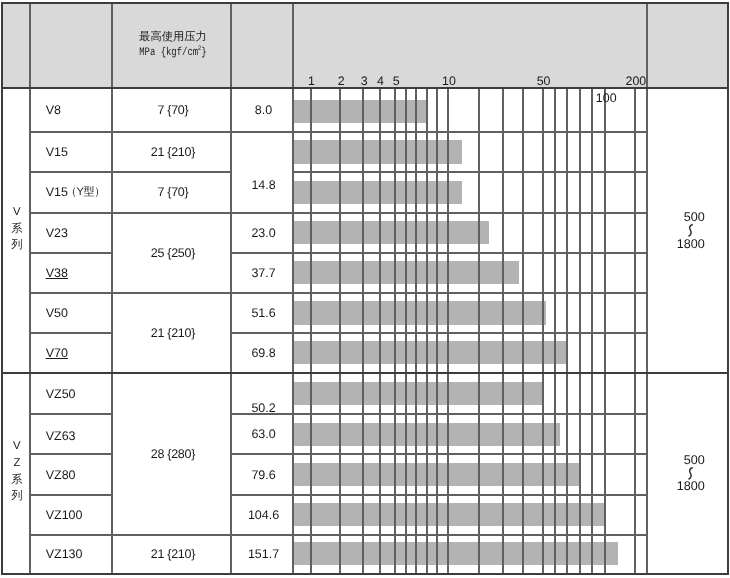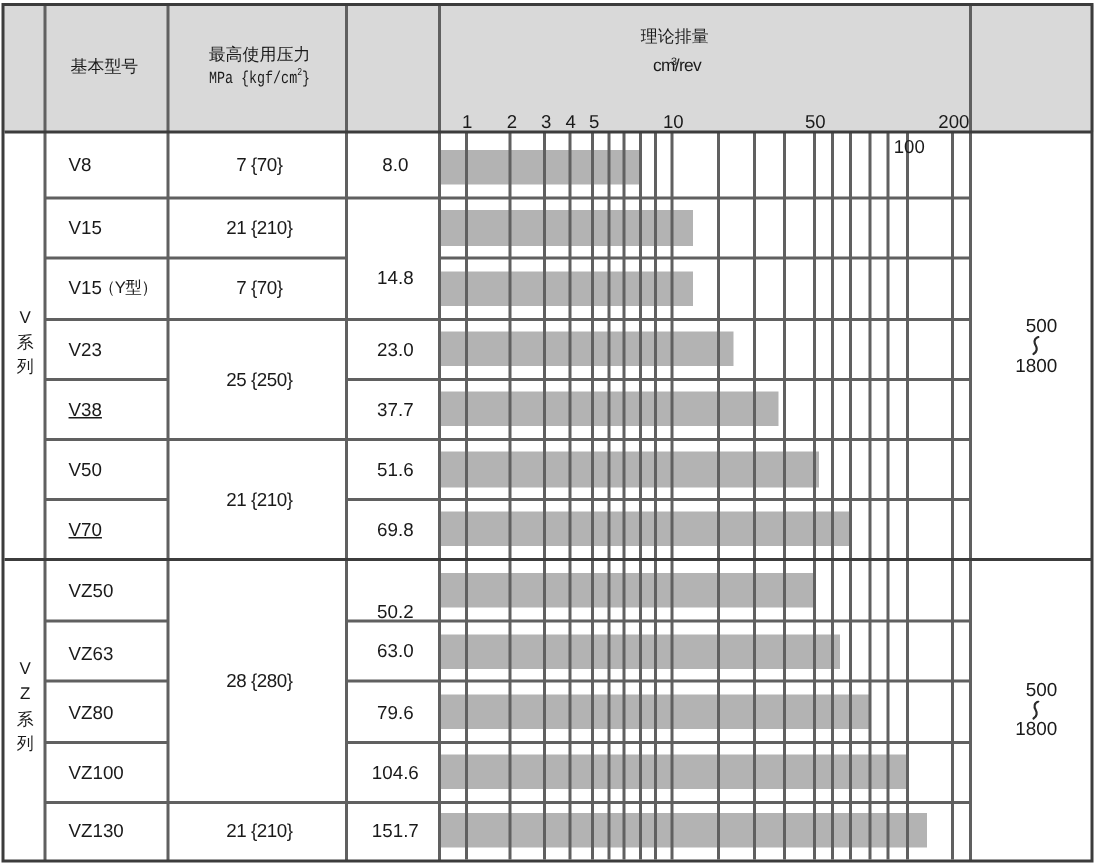--- a/index.html
+++ b/index.html
@@ -101,30 +101,23 @@
   <div>
     <div class="vline" style="left:29px;top:3.5px;width:2px;height:570px;"></div>
     <div class="vline" style="left:111px;top:3.5px;width:2px;height:570px;"></div>
     <div class="vline" style="left:230px;top:3.5px;width:2px;height:570px;"></div>
     <div class="vline" style="left:292px;top:3.5px;width:2px;height:570px;"></div>
     <div class="vline" style="left:646px;top:3.5px;width:2px;height:570px;"></div>
   </div>
   <div class="hline" style="left:2.5px;top:87.3px;width:725px;height:2.2px;background:#3c3c3c;"></div>
   <div class="hline" style="left:2.5px;top:371.7px;width:725px;height:2.2px;background:#3c3c3c;"></div>
   <div style="position:absolute;left:1.4px;top:2.4px;width:727.2px;height:572.2px;border:2.2px solid #3c3c3c;box-sizing:border-box;"></div>
-  <div style="position:absolute;left:30px;top:3.5px;width:81.5px;height:84.9px;">
-      <span class="hline2 cjk" style="top:34.5px;left:39.6px;">基本型号</span>
-    </div>
   <div style="position:absolute;left:111.5px;top:3.5px;width:119.3px;height:84.9px;">
     <div class="hline2 cjk" style="top:26.3px;left:61.5px;">最高使用压力</div>
     <div class="hline2 unit" style="top:42.5px;left:61px;"><span>MPa {kgf/cm</span><sup>2</sup><span>}</span></div>
-  </div>
-  <div style="position:absolute;left:230.8px;top:3.5px;width:416.2px;height:84.9px;">
-    <div class="hline2 cjk" style="top:14.1px;left:219px;">理论排量</div>
-    <div class="hline2 unit rev" style="top:33.4px;left:220.6px;"><span>cm</span><sup>3</sup><span>/rev</span></div>
   </div>
   <div>
     <div class="tick" style="left:311.5px;">1</div>
     <div class="tick" style="left:341.3px;">2</div>
     <div class="tick" style="left:364.2px;">3</div>
     <div class="tick" style="left:380.5px;">4</div>
     <div class="tick" style="left:396.2px;">5</div>
     <div class="tick" style="left:448.9px;">10</div>
     <div class="tick" style="left:543.6px;">50</div>
     <div class="tick" style="left:606.2px;margin-top:17px;">100</div>

